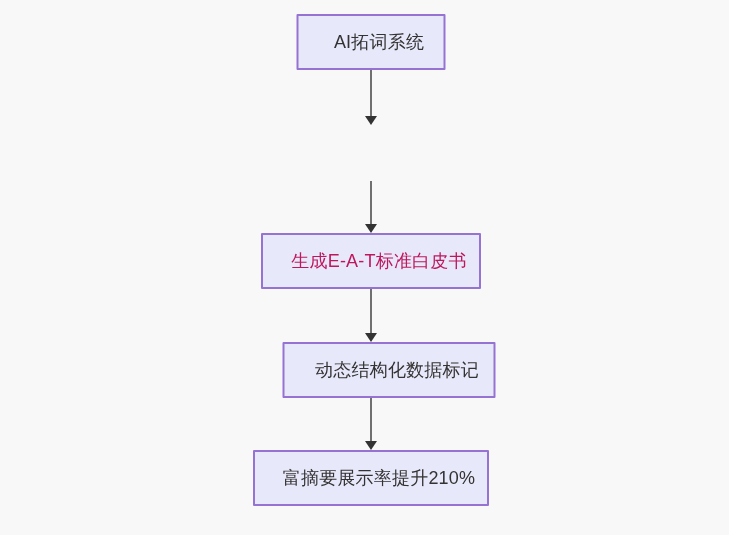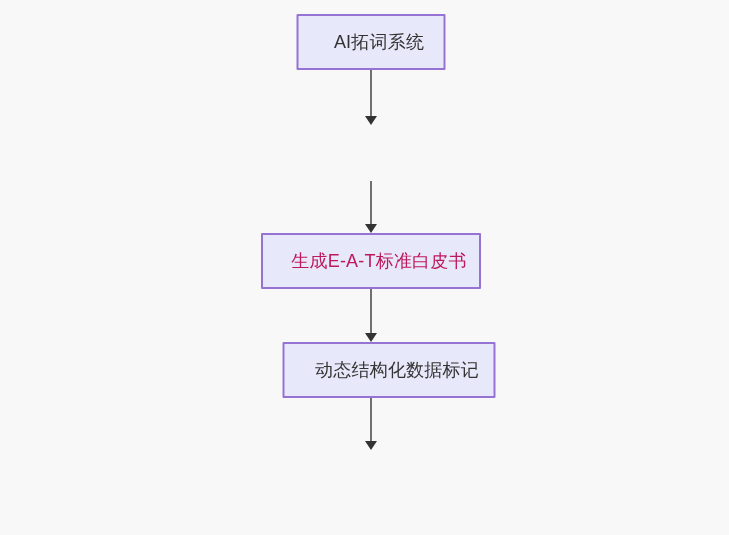--- a/index.html
+++ b/index.html
@@ -89,14 +89,17 @@
 
   <div class="node" style="left: 371px; top: 14px; width: 149px; height: 56px; background: rgb(232, 232, 251); border-color: rgb(150, 115, 211); color: rgb(51, 51, 51);">
     <span class="node-label">AI拓词系统</span>
   </div>
   <div class="node" style="left: 371px; top: 233px; width: 220px; height: 56px; background: rgb(232, 232, 251); border-color: rgb(150, 115, 211); color: #be185d;">
     <span class="node-label">生成E-A-T标准白皮书</span>
   </div>
   <div class="node" style="left: 371px; top: 342px; width: 213px; height: 56px; background: rgb(232, 232, 251); border-color: rgb(150, 115, 211); color: rgb(51, 51, 51); margin-left: 18px;">
     <span class="node-label">动态结构化数据标记</span>
   </div>
+  <div class="node" style="left: 371px; top: 450px; width: 236px; height: 56px; background: rgb(232, 232, 251); border-color: rgb(150, 115, 211); color: rgb(51, 51, 51);">
+    <span class="node-label">富摘要展示率提升210%</span>
+  </div>
 
 </div>
 
 </body></html>

